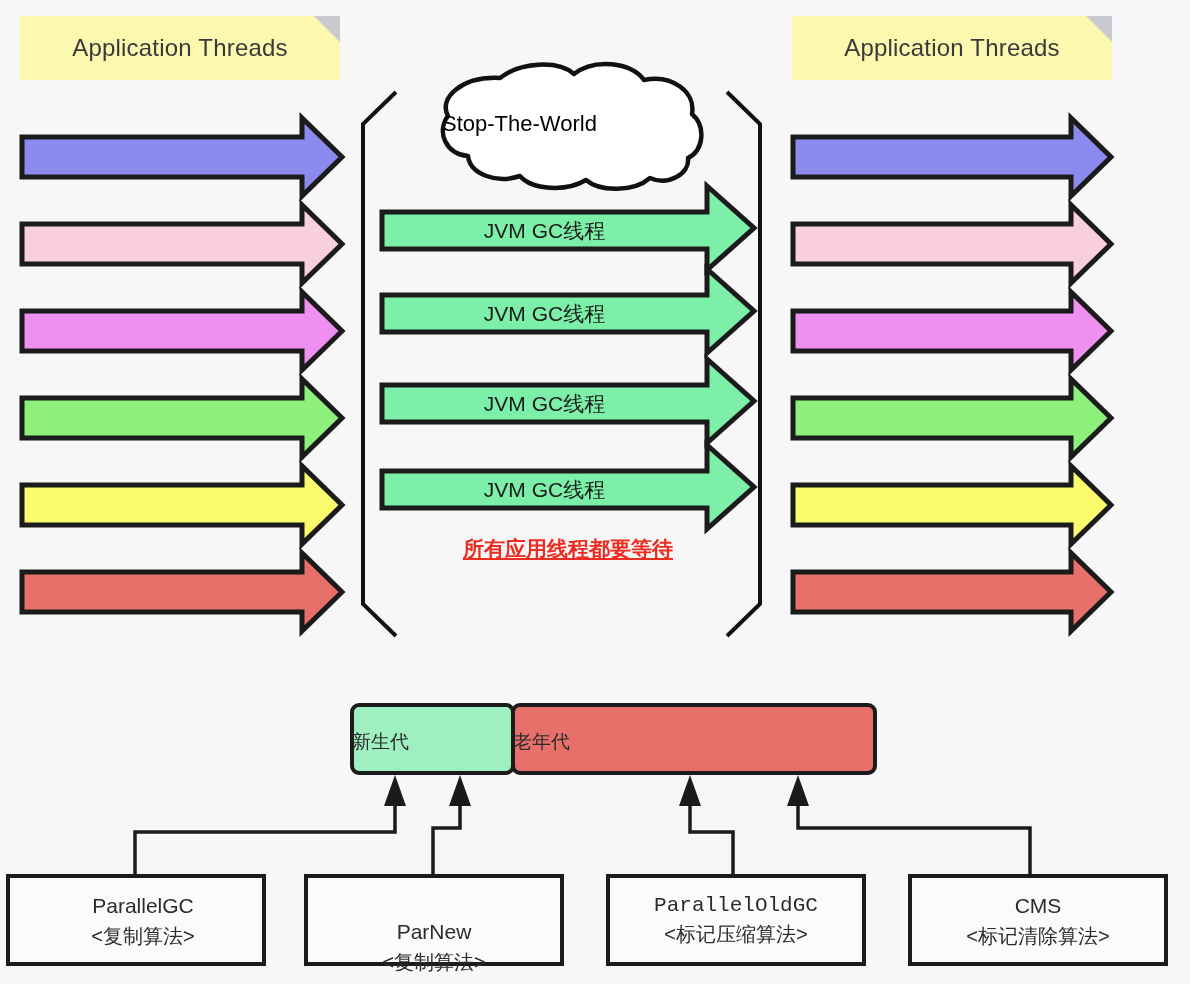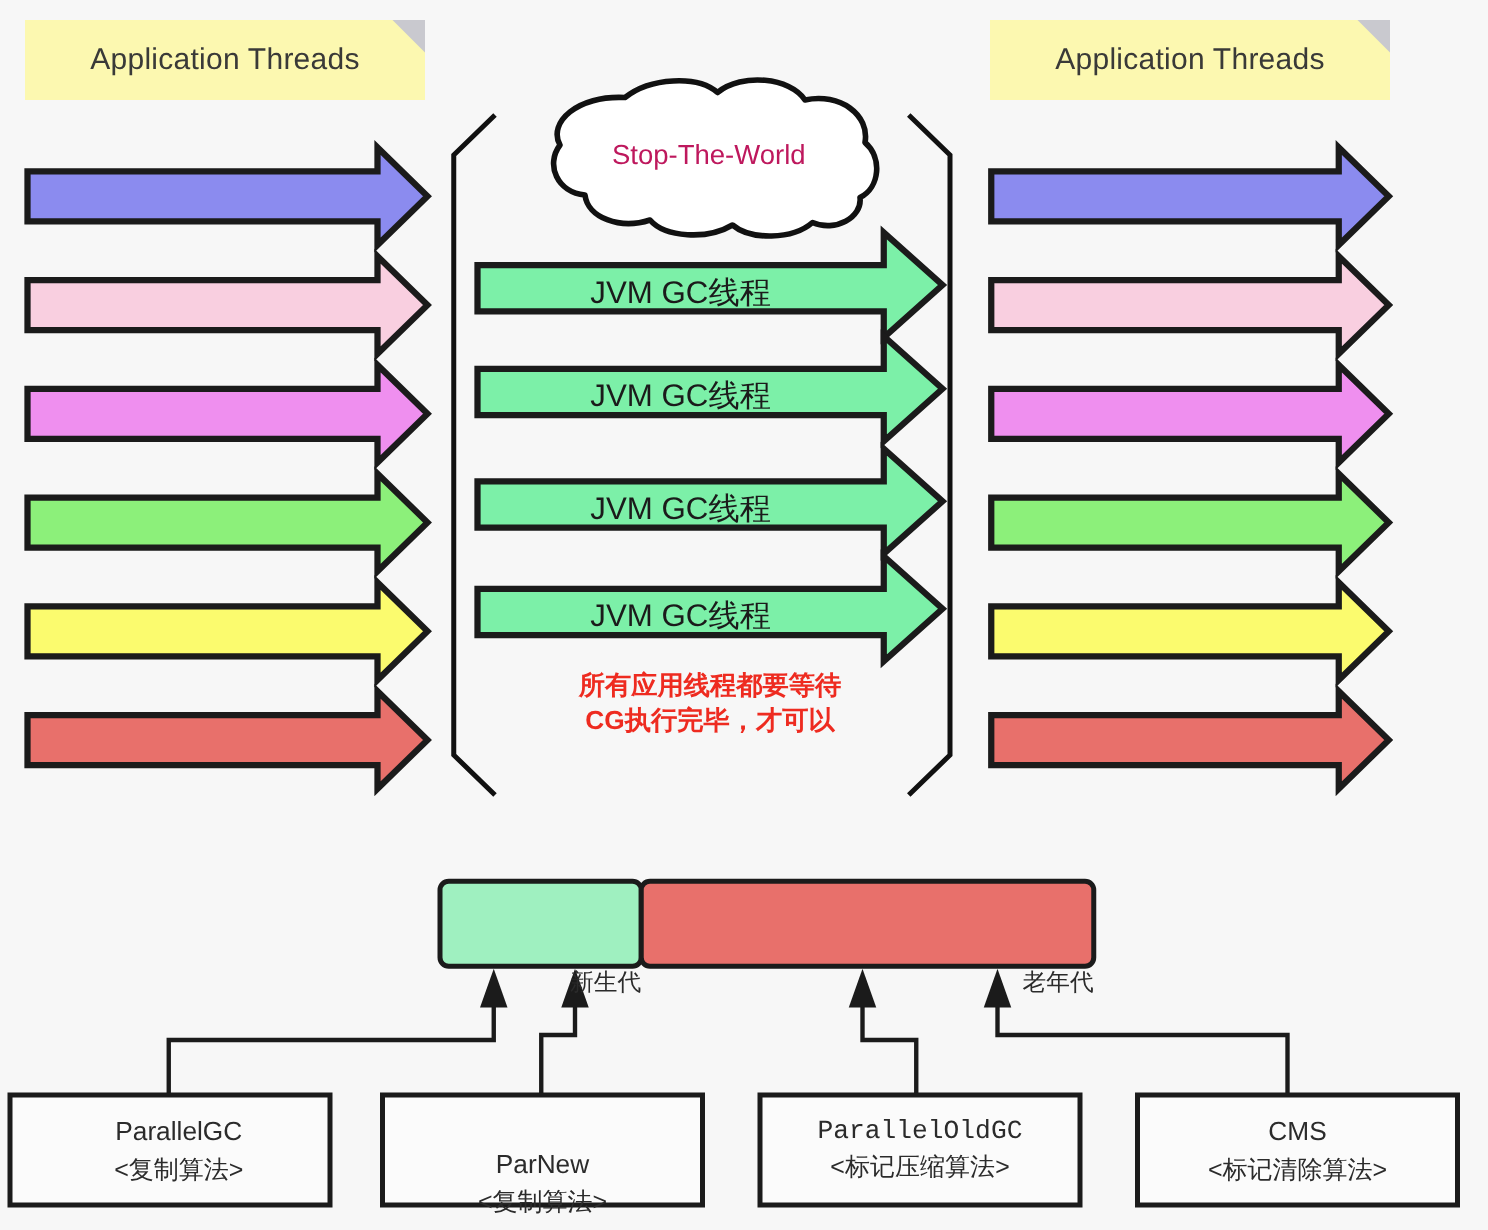--- a/index.html
+++ b/index.html
@@ -38,48 +38,47 @@
     position: absolute;
     right: 0;
     top: 0;
     width: 0;
     height: 0;
     border-left: 26px solid transparent;
     border-top: 26px solid #c9c9cf;
   }
   .gc-label {
     position: absolute;
-    font-size: 25px;
+    font-size: 21px;
     color: #1b1b1b;
     text-align: center;
     white-space: nowrap;
   }
   .stw-label {
     position: absolute;
     font-size: 22px;
-    color: #be185d;
-    white-space: nowrap;
-    text-align: center;
+    color: #000000;
+    white-space: nowrap;
   }
   .warn {
     position: absolute;
     color: #ee2b20;
     font-size: 21px;
     font-weight: bold;
     line-height: 28px;
     text-align: center;
     white-space: nowrap;
+    text-decoration: underline;
   }
   .mem-label {
     position: absolute;
     font-size: 19px;
     color: #2b2b2b;
-    text-align: right;
-    white-space: nowrap;
-    margin-top: 44px;
+    text-align: left;
+    white-space: nowrap;
   }
   .box-label {
     position: absolute;
     text-align: center;
     font-size: 21px;
     color: #2b2b2b;
     line-height: 30px;
     white-space: nowrap;
   }
   .box-label .l2 { font-size: 20px; display:block; }
@@ -173,21 +172,20 @@
 
 <div class="stw-label" style="left:442px; top:111px; width:250px;">Stop-The-World</div>
 
 <div class="gc-label" style="left:382px; top:217px; width:325px;">JVM GC线程</div>
 <div class="gc-label" style="left:382px; top:300px; width:325px;">JVM GC线程</div>
 <div class="gc-label" style="left:382px; top:390px; width:325px;">JVM GC线程</div>
 <div class="gc-label" style="left:382px; top:476px; width:325px;">JVM GC线程</div>
 
 <div class="warn" style="left: 382px; top: 535px; width: 372px; color: rgb(238, 43, 32);">
   <div>所有应用线程都要等待</div>
-  <div>CG执行完毕，才可以</div>
 </div>
 
 <div class="mem-label" style="left:352px; top:729px; width:161px;">新生代</div>
 <div class="mem-label" style="left:513px; top:729px; width:362px;">老年代</div>
 
 <div class="box-label" style="left:15px; top:891px; width:256px;">
   <span>ParallelGC</span>
   <span class="l2">&lt;复制算法&gt;</span>
 </div>
 <div class="box-label" style="left:306px; top:891px; width:256px;margin-top:26px;">

